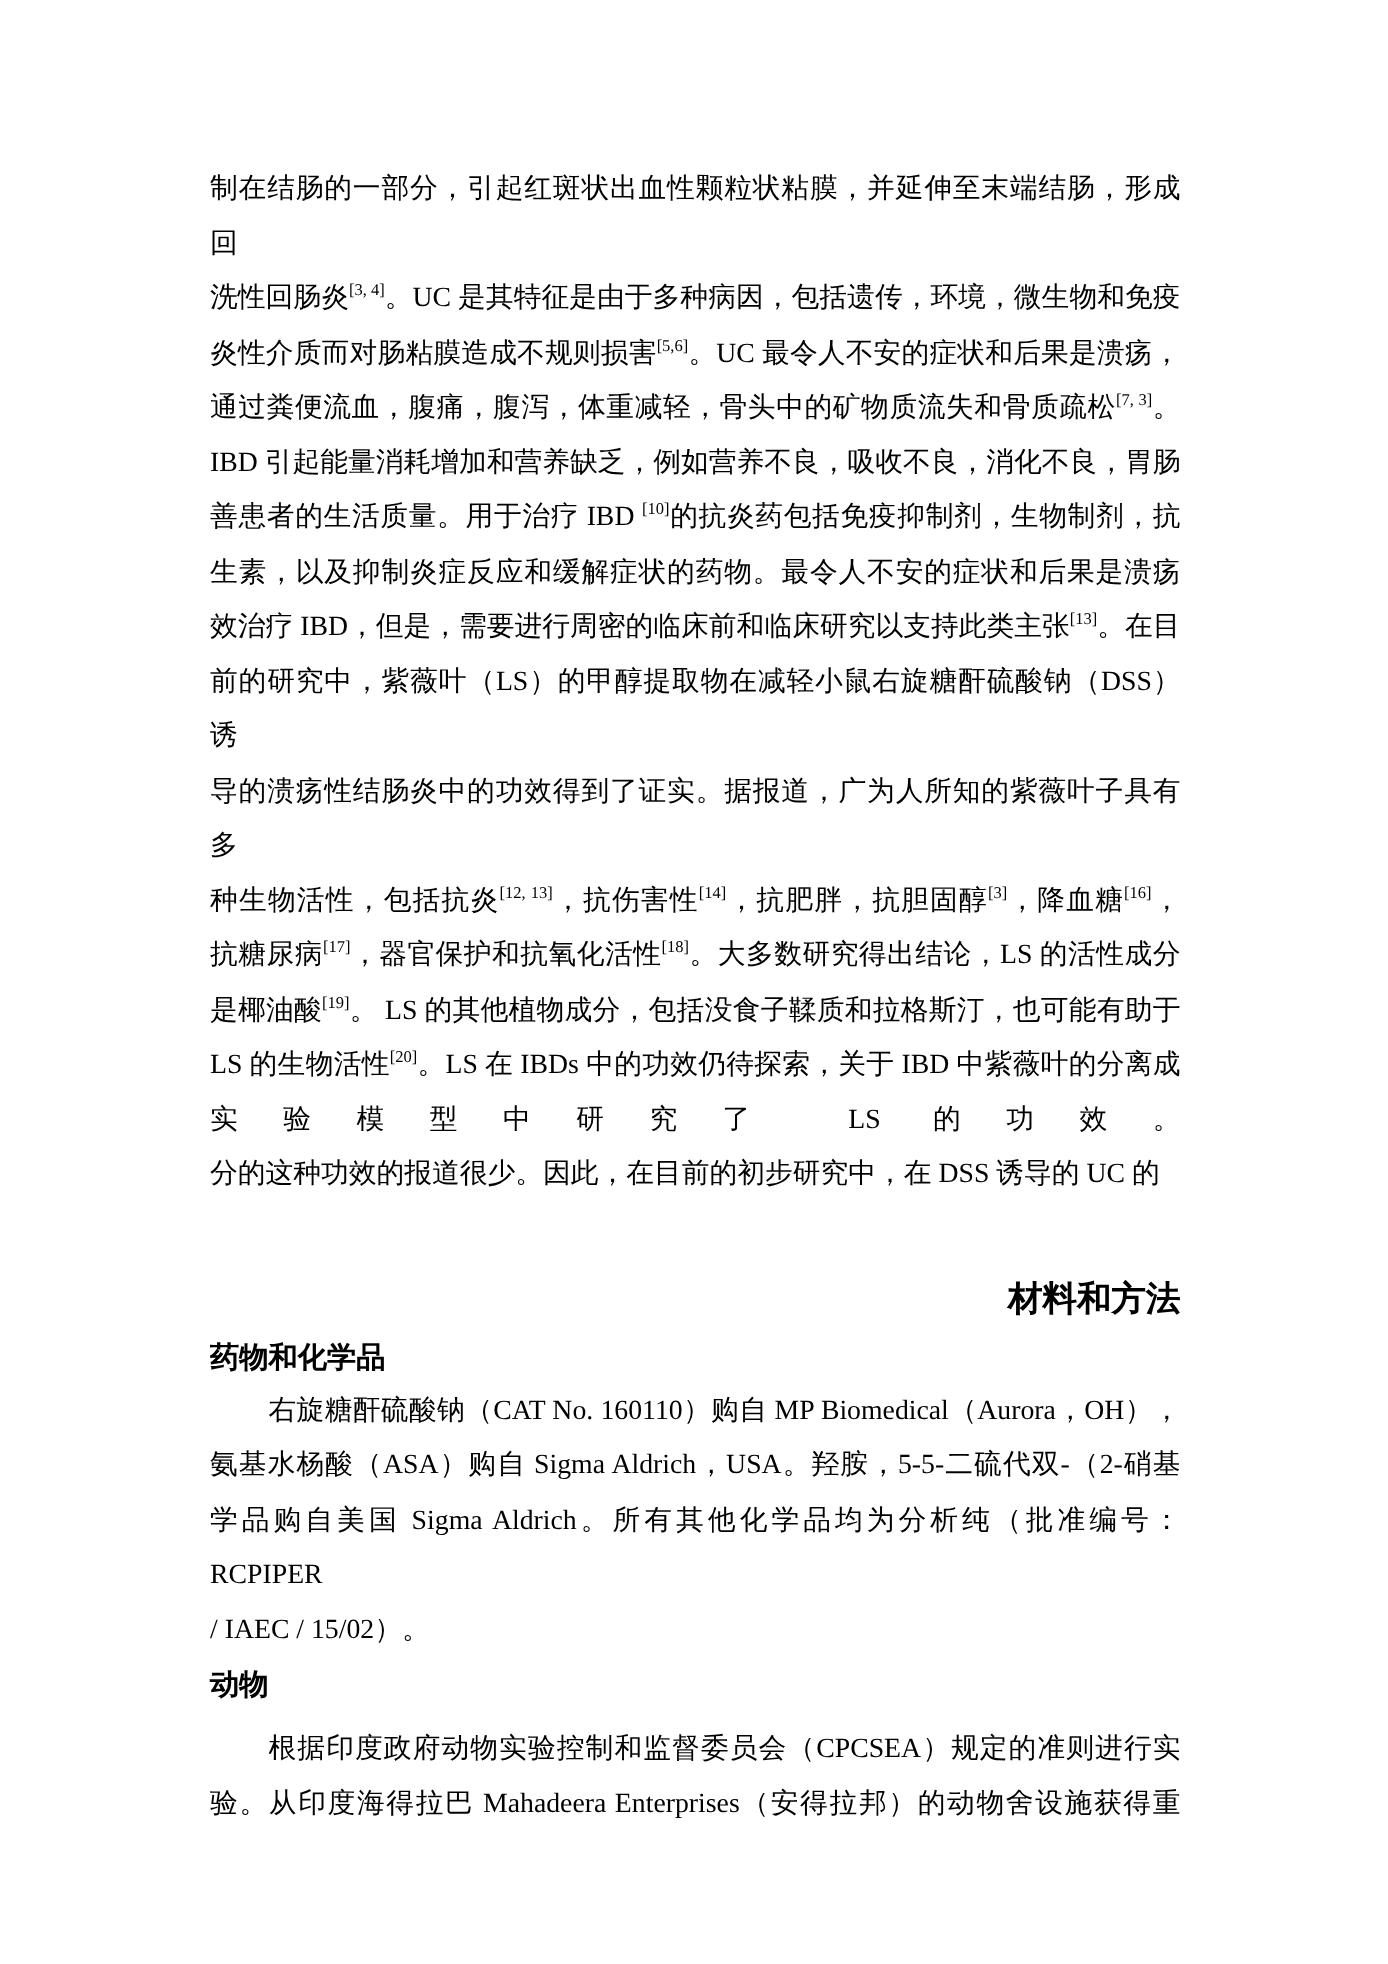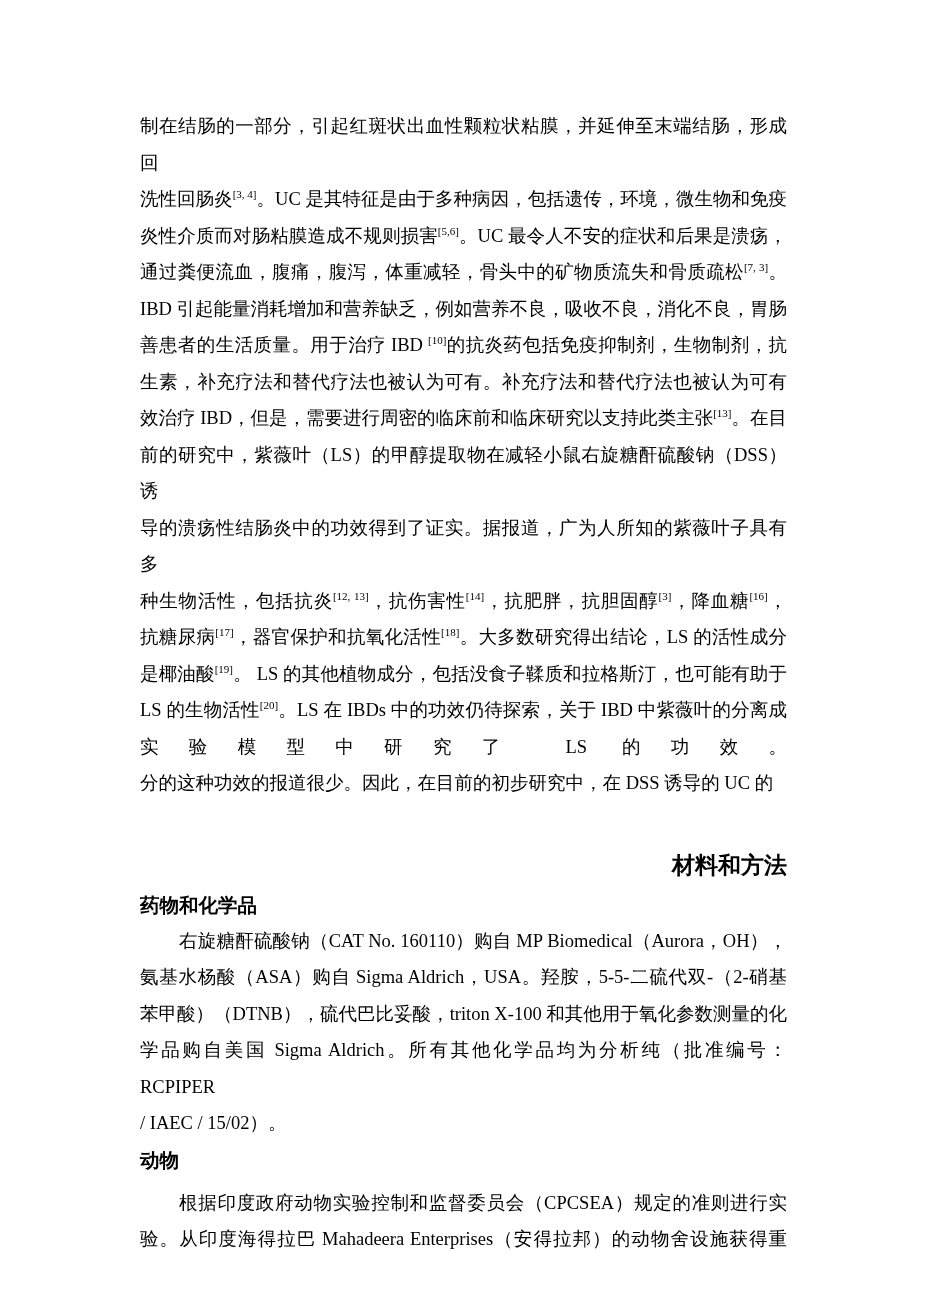--- a/index.html
+++ b/index.html
@@ -73,40 +73,39 @@
 
 <div class="content">
 
   <div class="para last-natural">
       <div class="line">制在结肠的一部分，引起红斑状出血性颗粒状粘膜，并延伸至末端结肠，形成回</div>
       <div class="line">洗性回肠炎<sup>[3, 4]</sup>。UC 是其特征是由于多种病因，包括遗传，环境，微生物和免疫</div>
       <div class="line">炎性介质而对肠粘膜造成不规则损害<sup>[5,6]</sup>。UC 最令人不安的症状和后果是溃疡，</div>
       <div class="line">通过粪便流血，腹痛，腹泻，体重减轻，骨头中的矿物质流失和骨质疏松<sup>[7, 3]</sup>。</div>
       <div class="line">IBD 引起能量消耗增加和营养缺乏，例如营养不良，吸收不良，消化不良，胃肠</div>
       <div class="line">善患者的生活质量。用于治疗 IBD <sup>[10]</sup>的抗炎药包括免疫抑制剂，生物制剂，抗</div>
-      <div class="line">生素，补充疗法和替代疗法也被认为可有。补充疗法和替代疗法也被认为可有</div>
+      <div class="line">生素，以及抑制炎症反应和缓解症状的药物。最令人不安的症状和后果是溃疡</div>
       <div class="line">效治疗 IBD，但是，需要进行周密的临床前和临床研究以支持此类主张<sup>[13]</sup>。在目</div>
       <div class="line">前的研究中，紫薇叶（LS）的甲醇提取物在减轻小鼠右旋糖酐硫酸钠（DSS）诱</div>
       <div class="line">导的溃疡性结肠炎中的功效得到了证实。据报道，广为人所知的紫薇叶子具有多</div>
       <div class="line">种生物活性，包括抗炎<sup>[12, 13]</sup>，抗伤害性<sup>[14]</sup>，抗肥胖，抗胆固醇<sup>[3]</sup>，降血糖<sup>[16]</sup>，</div>
       <div class="line">抗糖尿病<sup>[17]</sup>，器官保护和抗氧化活性<sup>[18]</sup>。大多数研究得出结论，LS 的活性成分</div>
       <div class="line">是椰油酸<sup>[19]</sup>。 LS 的其他植物成分，包括没食子鞣质和拉格斯汀，也可能有助于</div>
       <div class="line">LS 的生物活性<sup>[20]</sup>。LS 在 IBDs 中的功效仍待探索，关于 IBD 中紫薇叶的分离成</div>
       <div class="line">实验模型中研究了 LS 的功效。</div>
       <div class="line">分的这种功效的报道很少。因此，在目前的初步研究中，在 DSS 诱导的 UC 的</div>
     </div>
 
   <h1 class="heading-1">材料和方法</h1>
 
   <h2 class="heading-2">药物和化学品</h2>
 
   <div class="para last-natural indent-first after-heading">
       <div class="line">右旋糖酐硫酸钠（CAT No. 160110）购自 MP Biomedical（Aurora，OH），</div>
       <div class="line">氨基水杨酸（ASA）购自 Sigma Aldrich，USA。羟胺，5-5-二硫代双-（2-硝基</div>
-      <div class="line">苯甲酸）（DTNB），硫代巴比妥酸，triton X-100 和其他用于氧化参数测量的化</div>
       <div class="line">学品购自美国 Sigma Aldrich。所有其他化学品均为分析纯（批准编号：RCPIPER</div>
       <div class="line">/ IAEC / 15/02）。</div>
     </div>
 
   <h2 class="heading-2 tight">动物</h2>
 
   <div class="para indent-first after-heading-2">
       <div class="line">根据印度政府动物实验控制和监督委员会（CPCSEA）规定的准则进行实</div>
       <div class="line">验。从印度海得拉巴 Mahadeera Enterprises（安得拉邦）的动物舍设施获得重</div>
     </div>

